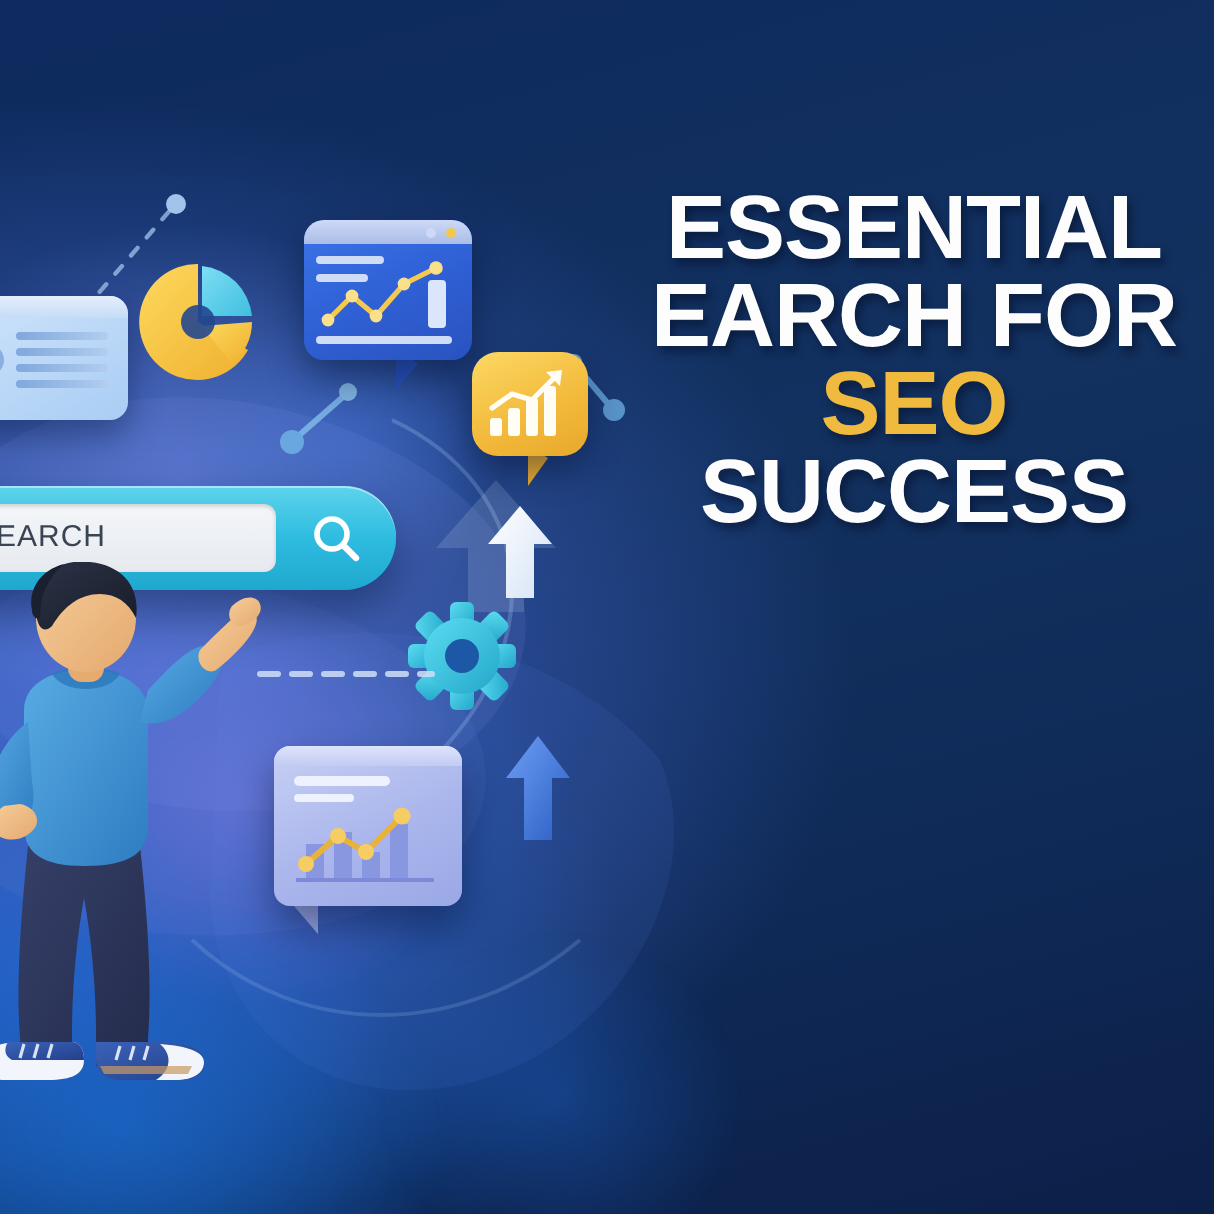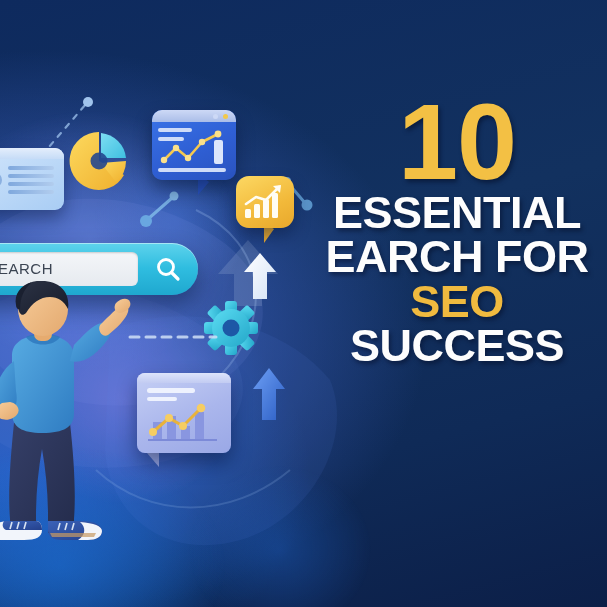--- a/index.html
+++ b/index.html
@@ -385,20 +385,19 @@
     <rect x="68" y="44" width="18" height="16" rx="7" fill="#e6ab6f"></rect>
 
     <ellipse cx="77" cy="28" rx="25" ry="27" fill="url(#sk2)"></ellipse>
 
     <path d="M52 26 C50 8 62 -2 79 0 C97 2 104 14 102 28 C98 20 92 16 84 16
              C74 16 66 22 60 32 C56 36 53 33 52 26 Z" fill="url(#hr)"></path>
     <path d="M50 24 C48 14 54 4 66 1 C58 8 54 16 54 28 C52 29 50 27 50 24 Z" fill="#1a2030"></path>
   </svg>
 
   <div id="text-panel">
-    <div id="headline-number">10</div>
     <div class="headline-line l1">ESSENTIAL</div>
     <div class="headline-line">EARCH FOR</div>
     <div class="headline-line accent">SEO</div>
     <div class="headline-line">SUCCESS</div>
   </div>
 
 </div>
 
 </body></html>

